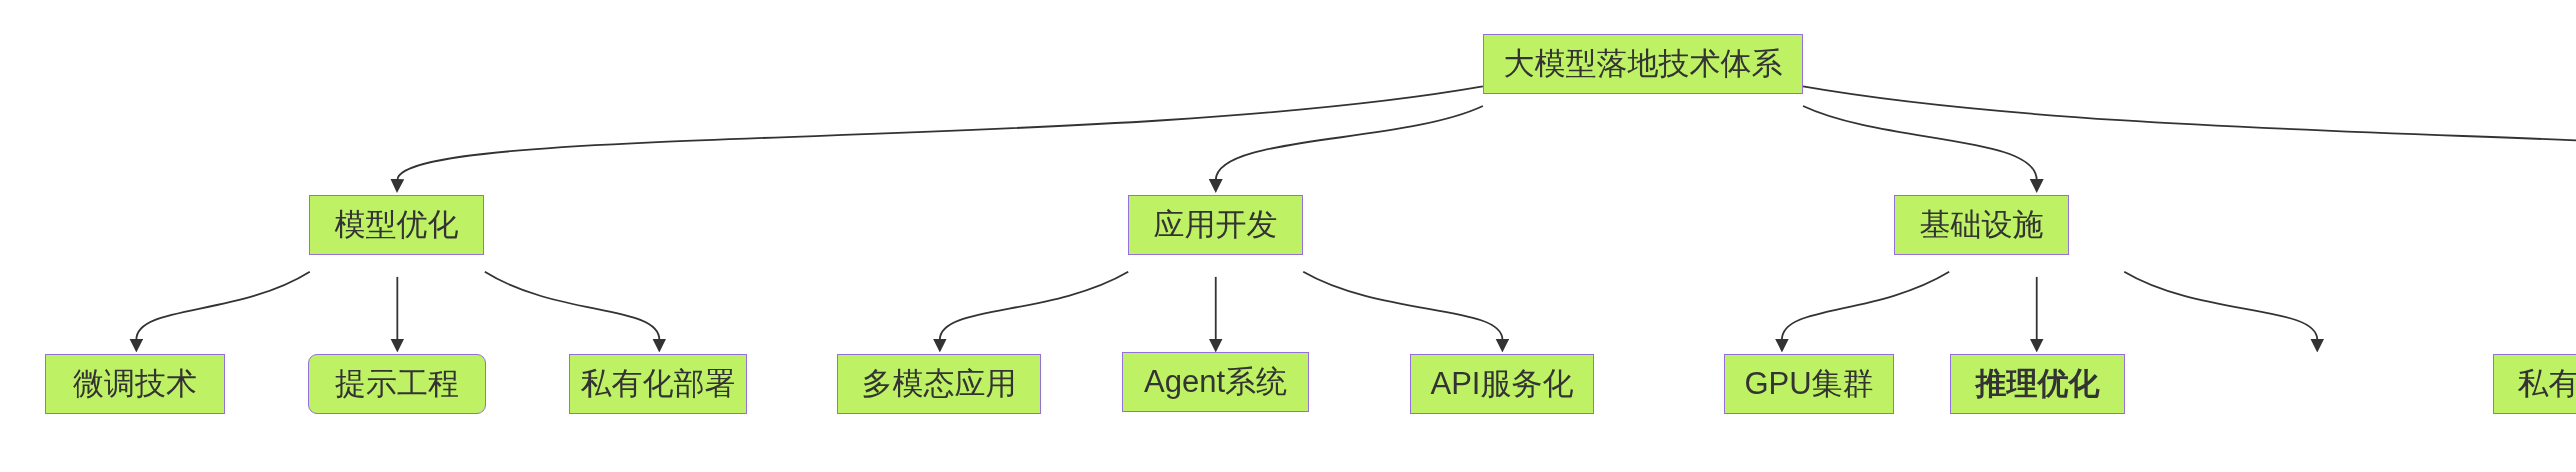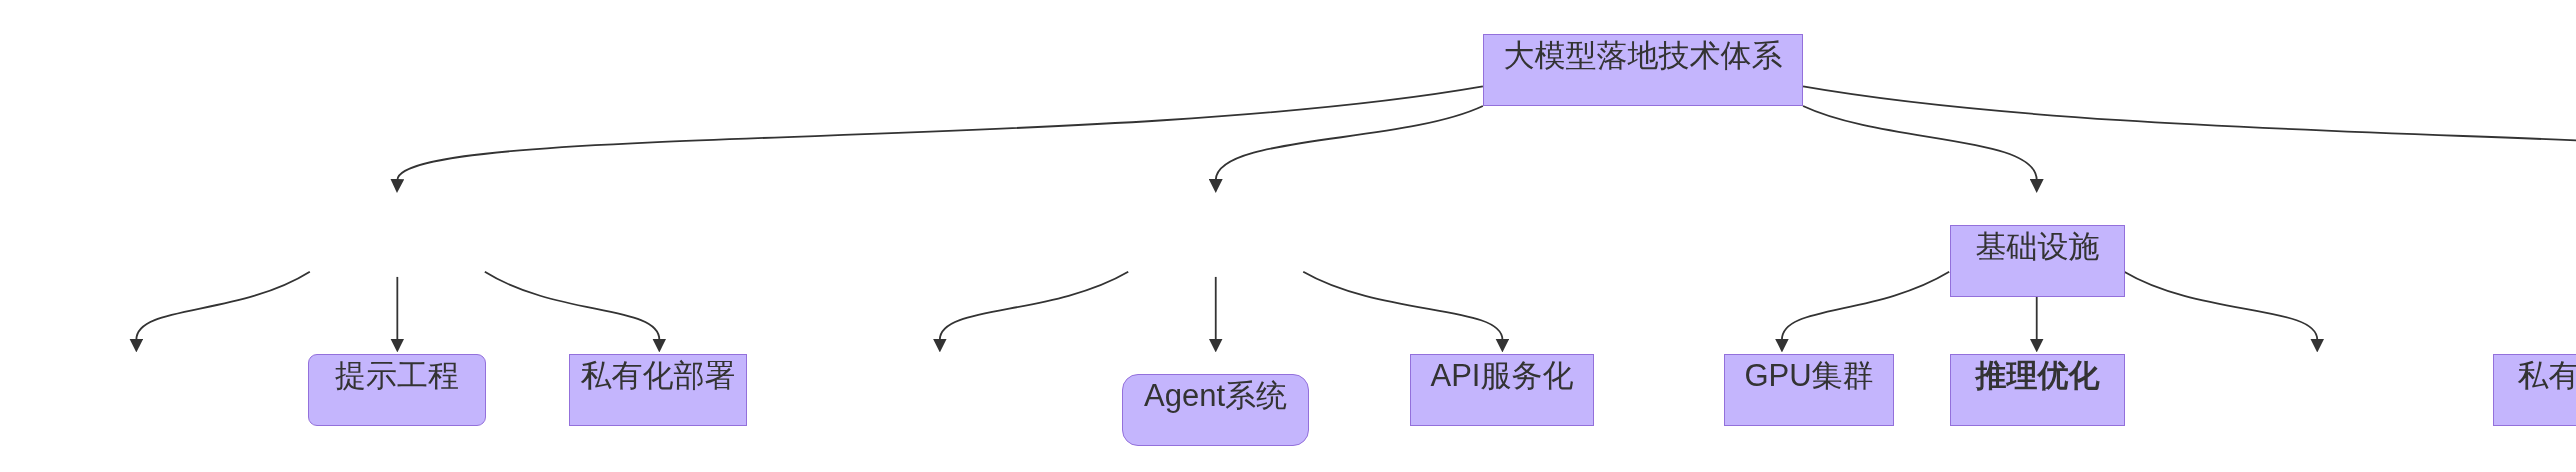--- a/index.html
+++ b/index.html
@@ -16,26 +16,26 @@
     left: 0; top: 0;
     width: 3289px; height: 472px;
   }
   .edge {
     fill: none;
     stroke: #333333;
     stroke-width: 3.5px;
   }
   .node {
     position: absolute;
-    height: 72px;
-    background: #c4b5fd;
+    height: 60px;
+    background: #bef264;
     border: 1.5px solid #9370DB;
     box-sizing: border-box;
     display: flex;
-    align-items: flex-start;
+    align-items: center;
     justify-content: center;
   }
   .node-label {
     font-size: 31px;
     color: #333333;
     white-space: nowrap;
     text-align: center;
   }
 </style>
 </head>
@@ -69,31 +69,43 @@
 
     <path class="edge" d="M 5412 528 C 5260 615, 5036 592, 5036 660" marker-end="url(#arrow)"></path>
     <path class="edge" d="M 5582 538 L 5582 660" marker-end="url(#arrow)"></path>
     <path class="edge" d="M 5752 528 C 5900 615, 6091 592, 6091 660" marker-end="url(#arrow)"></path>
   </svg>
 
   <div class="node" style="left:1483px; top:34px; width:320px;">
     <span class="node-label">大模型落地技术体系</span>
   </div>
 
-  <div class="node" style="left:1950px; top:195px; width:175px;margin-top:30px;">
+  <div class="node" style="left:309px; top:195px; width:175px;">
+    <span class="node-label">模型优化</span>
+  </div>
+  <div class="node" style="left:1128px; top:195px; width:175px;">
+    <span class="node-label">应用开发</span>
+  </div>
+  <div class="node" style="left:1894px; top:195px; width:175px;">
     <span class="node-label">基础设施</span>
   </div>
 
+  <div class="node" style="left:45px; top:354px; width:180px;">
+    <span class="node-label">微调技术</span>
+  </div>
   <div class="node" style="left:308px; top:354px; width:178px;border-radius:9px;">
     <span class="node-label">提示工程</span>
   </div>
   <div class="node" style="left:569px; top:354px; width:178px;">
     <span class="node-label">私有化部署</span>
   </div>
-  <div class="node" style="left:1122px; top:374px; width:187px;border-radius:16px;">
+  <div class="node" style="left:837px; top:354px; width:204px;">
+    <span class="node-label">多模态应用</span>
+  </div>
+  <div class="node" style="left:1122px; top:352px; width:187px;">
     <span class="node-label">Agent系统</span>
   </div>
   <div class="node" style="left:1410px; top:354px; width:184px;">
     <span class="node-label">API服务化</span>
   </div>
   <div class="node" style="left:1724px; top:354px; width:170px;">
     <span class="node-label">GPU集群</span>
   </div>
   <div class="node" style="left:1950px; top:354px; width:175px;font-weight:bold;">
     <span class="node-label">推理优化</span>

